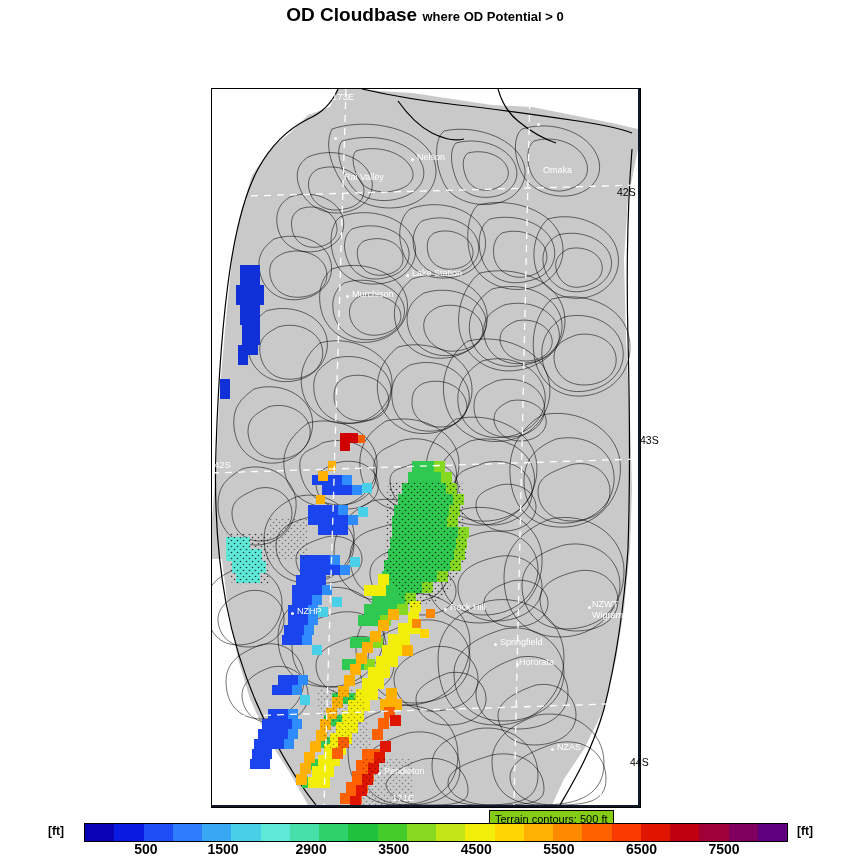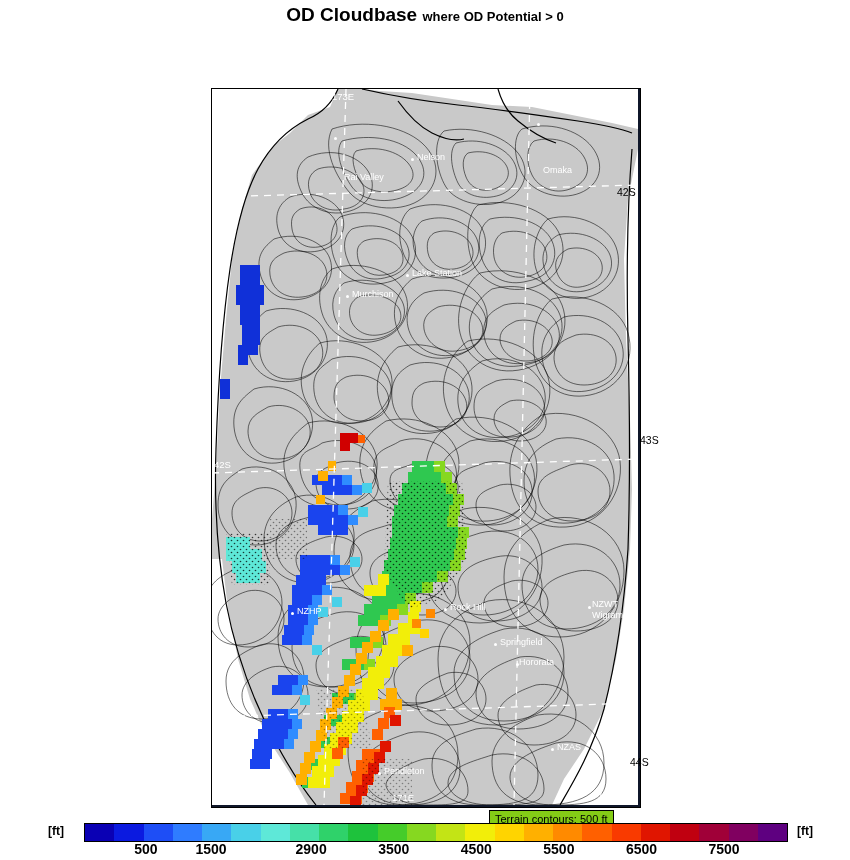--- a/index.html
+++ b/index.html
@@ -636,21 +636,21 @@
       <div style="background: rgb(255, 96, 0);"></div>
       <div style="background: rgb(249, 58, 0);"></div>
       <div style="background: rgb(224, 21, 0);"></div>
       <div style="background: rgb(192, 0, 16);"></div>
       <div style="background: rgb(160, 0, 56);"></div>
       <div style="background: rgb(128, 0, 96);"></div>
       <div style="background: rgb(94, 0, 128);"></div>
     </div>
   <div id="cbar-ticks">
       <span style="left: 61.9412px;">500</span>
-      <span style="left: 127px;">1500</span>
+      <span style="left: 139px;">1500</span>
       <span style="left: 227.118px;">2900</span>
       <span style="left: 309.706px;">3500</span>
       <span style="left: 392.294px;">4500</span>
       <span style="left: 474.882px;">5500</span>
       <span style="left: 557.471px;">6500</span>
       <span style="left: 640.059px;">7500</span>
     </div>
 </div>
 
 </body></html>

